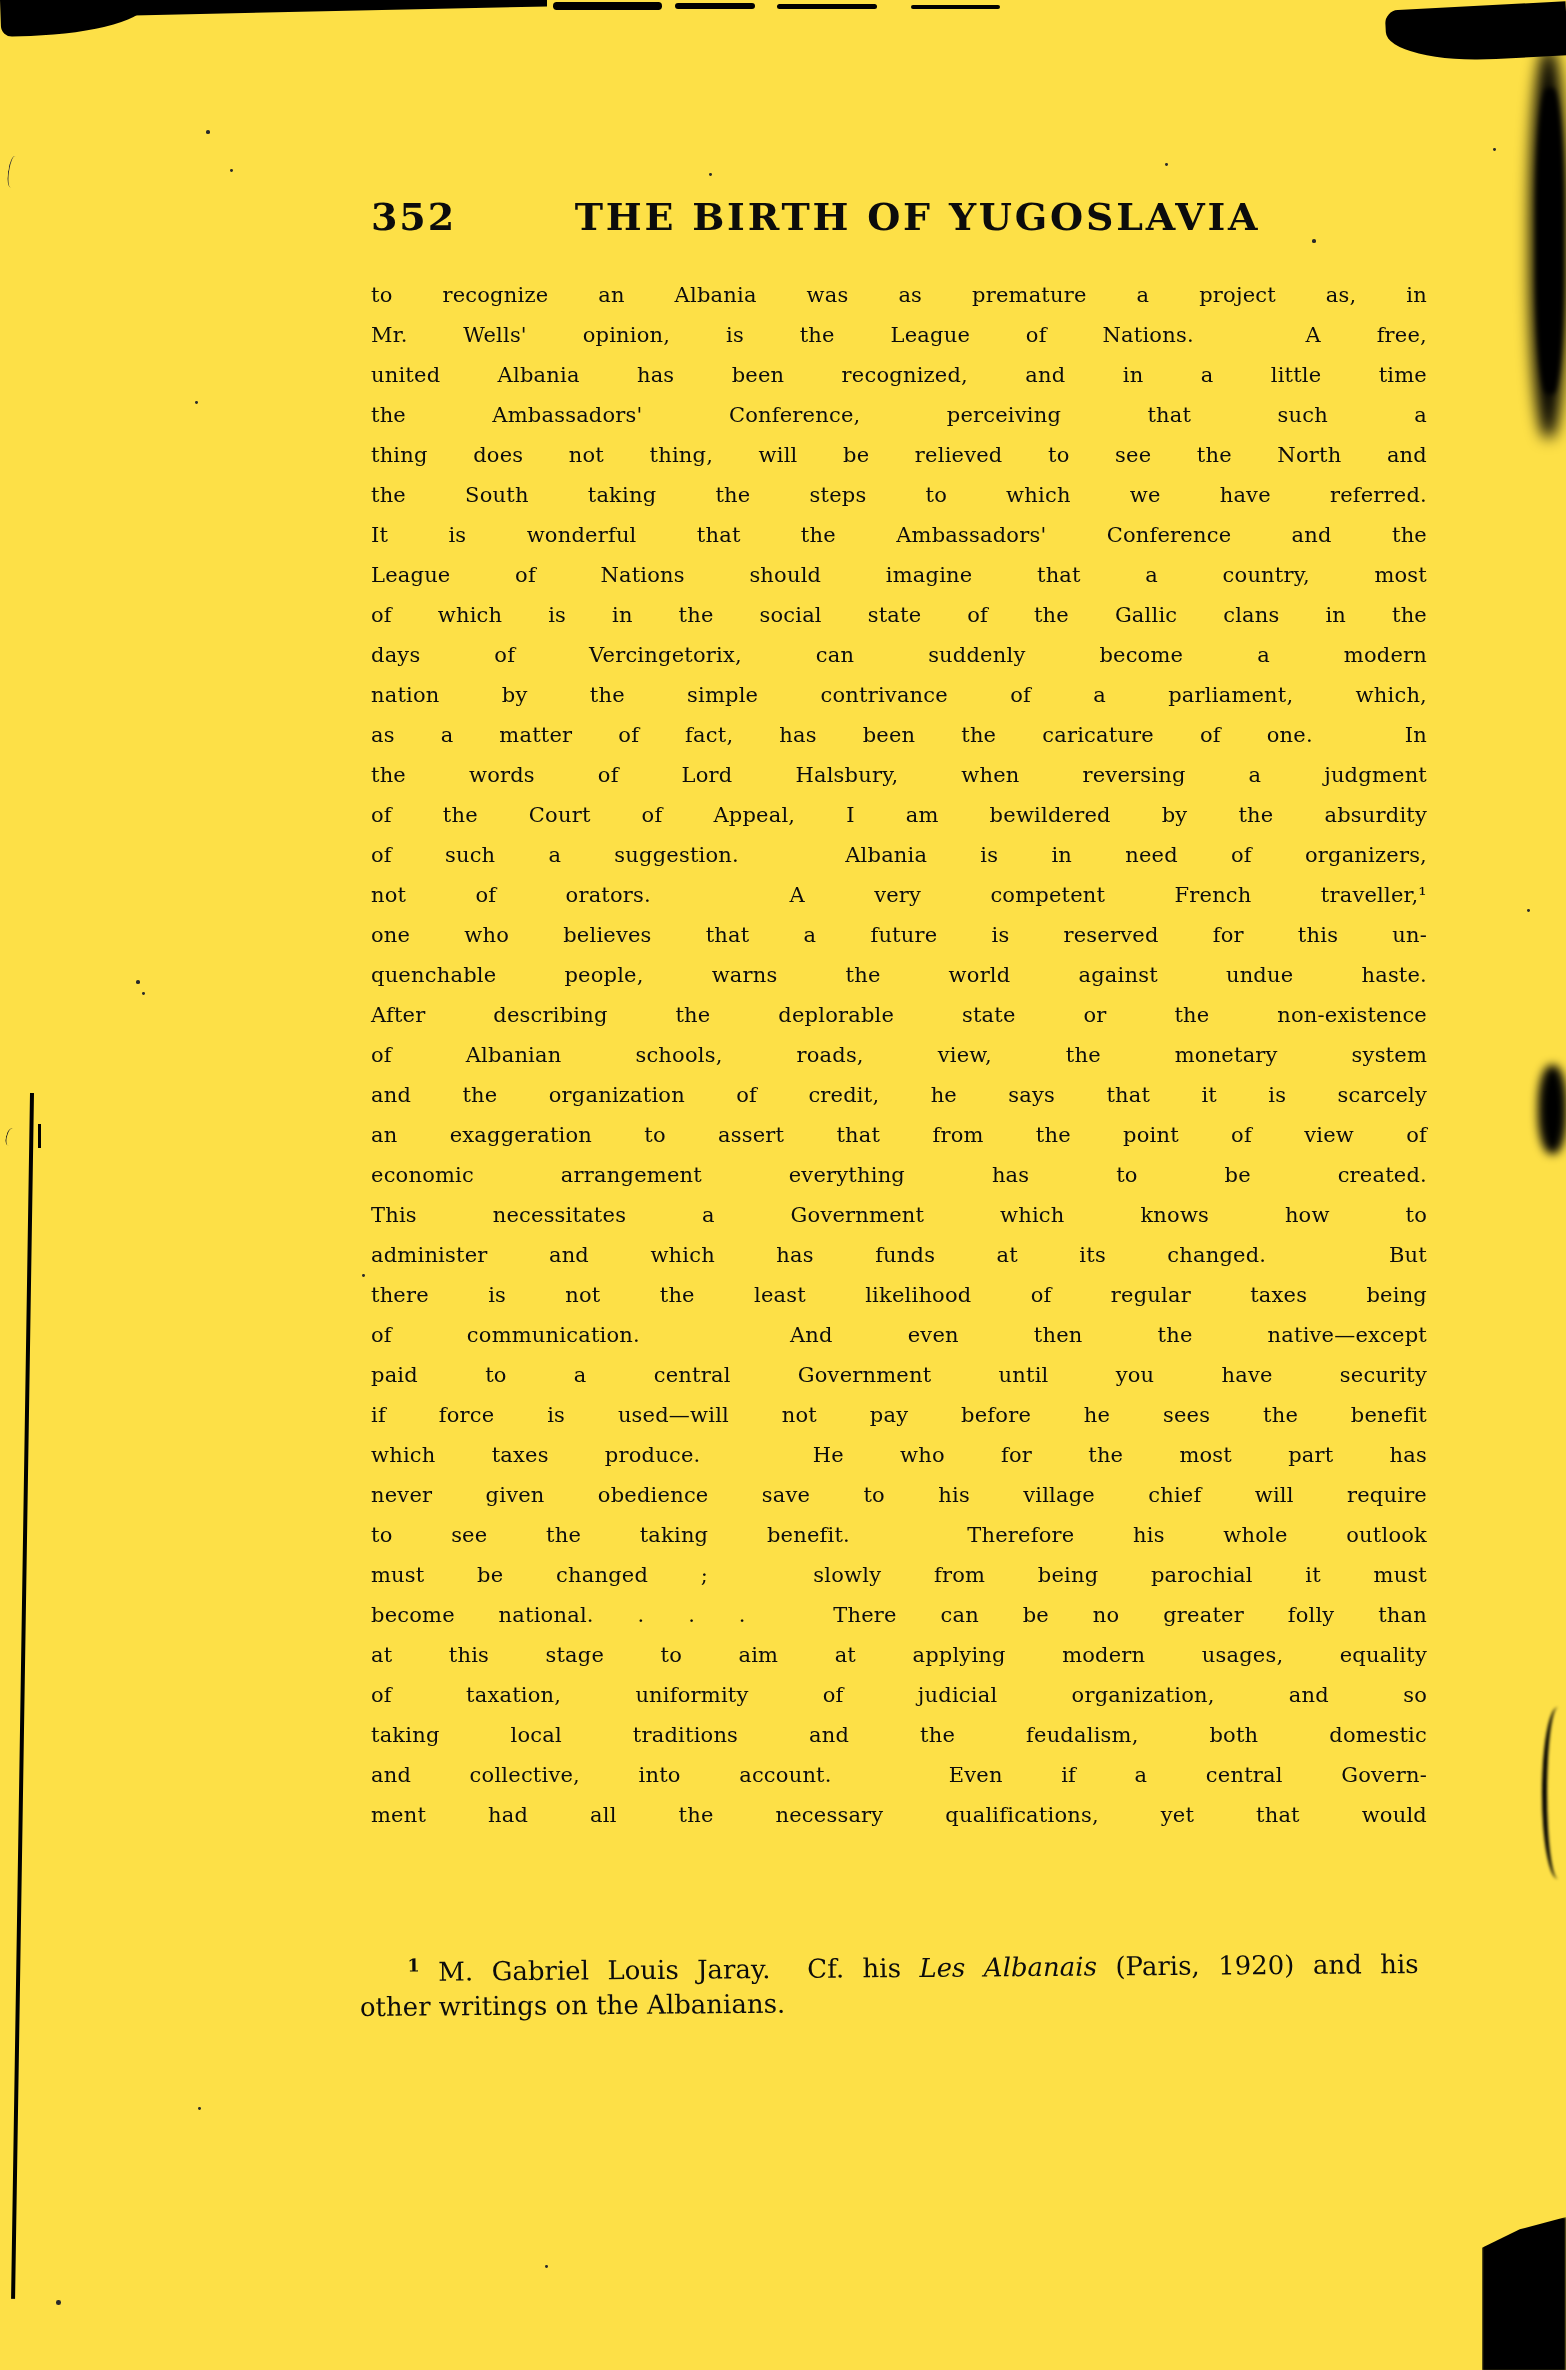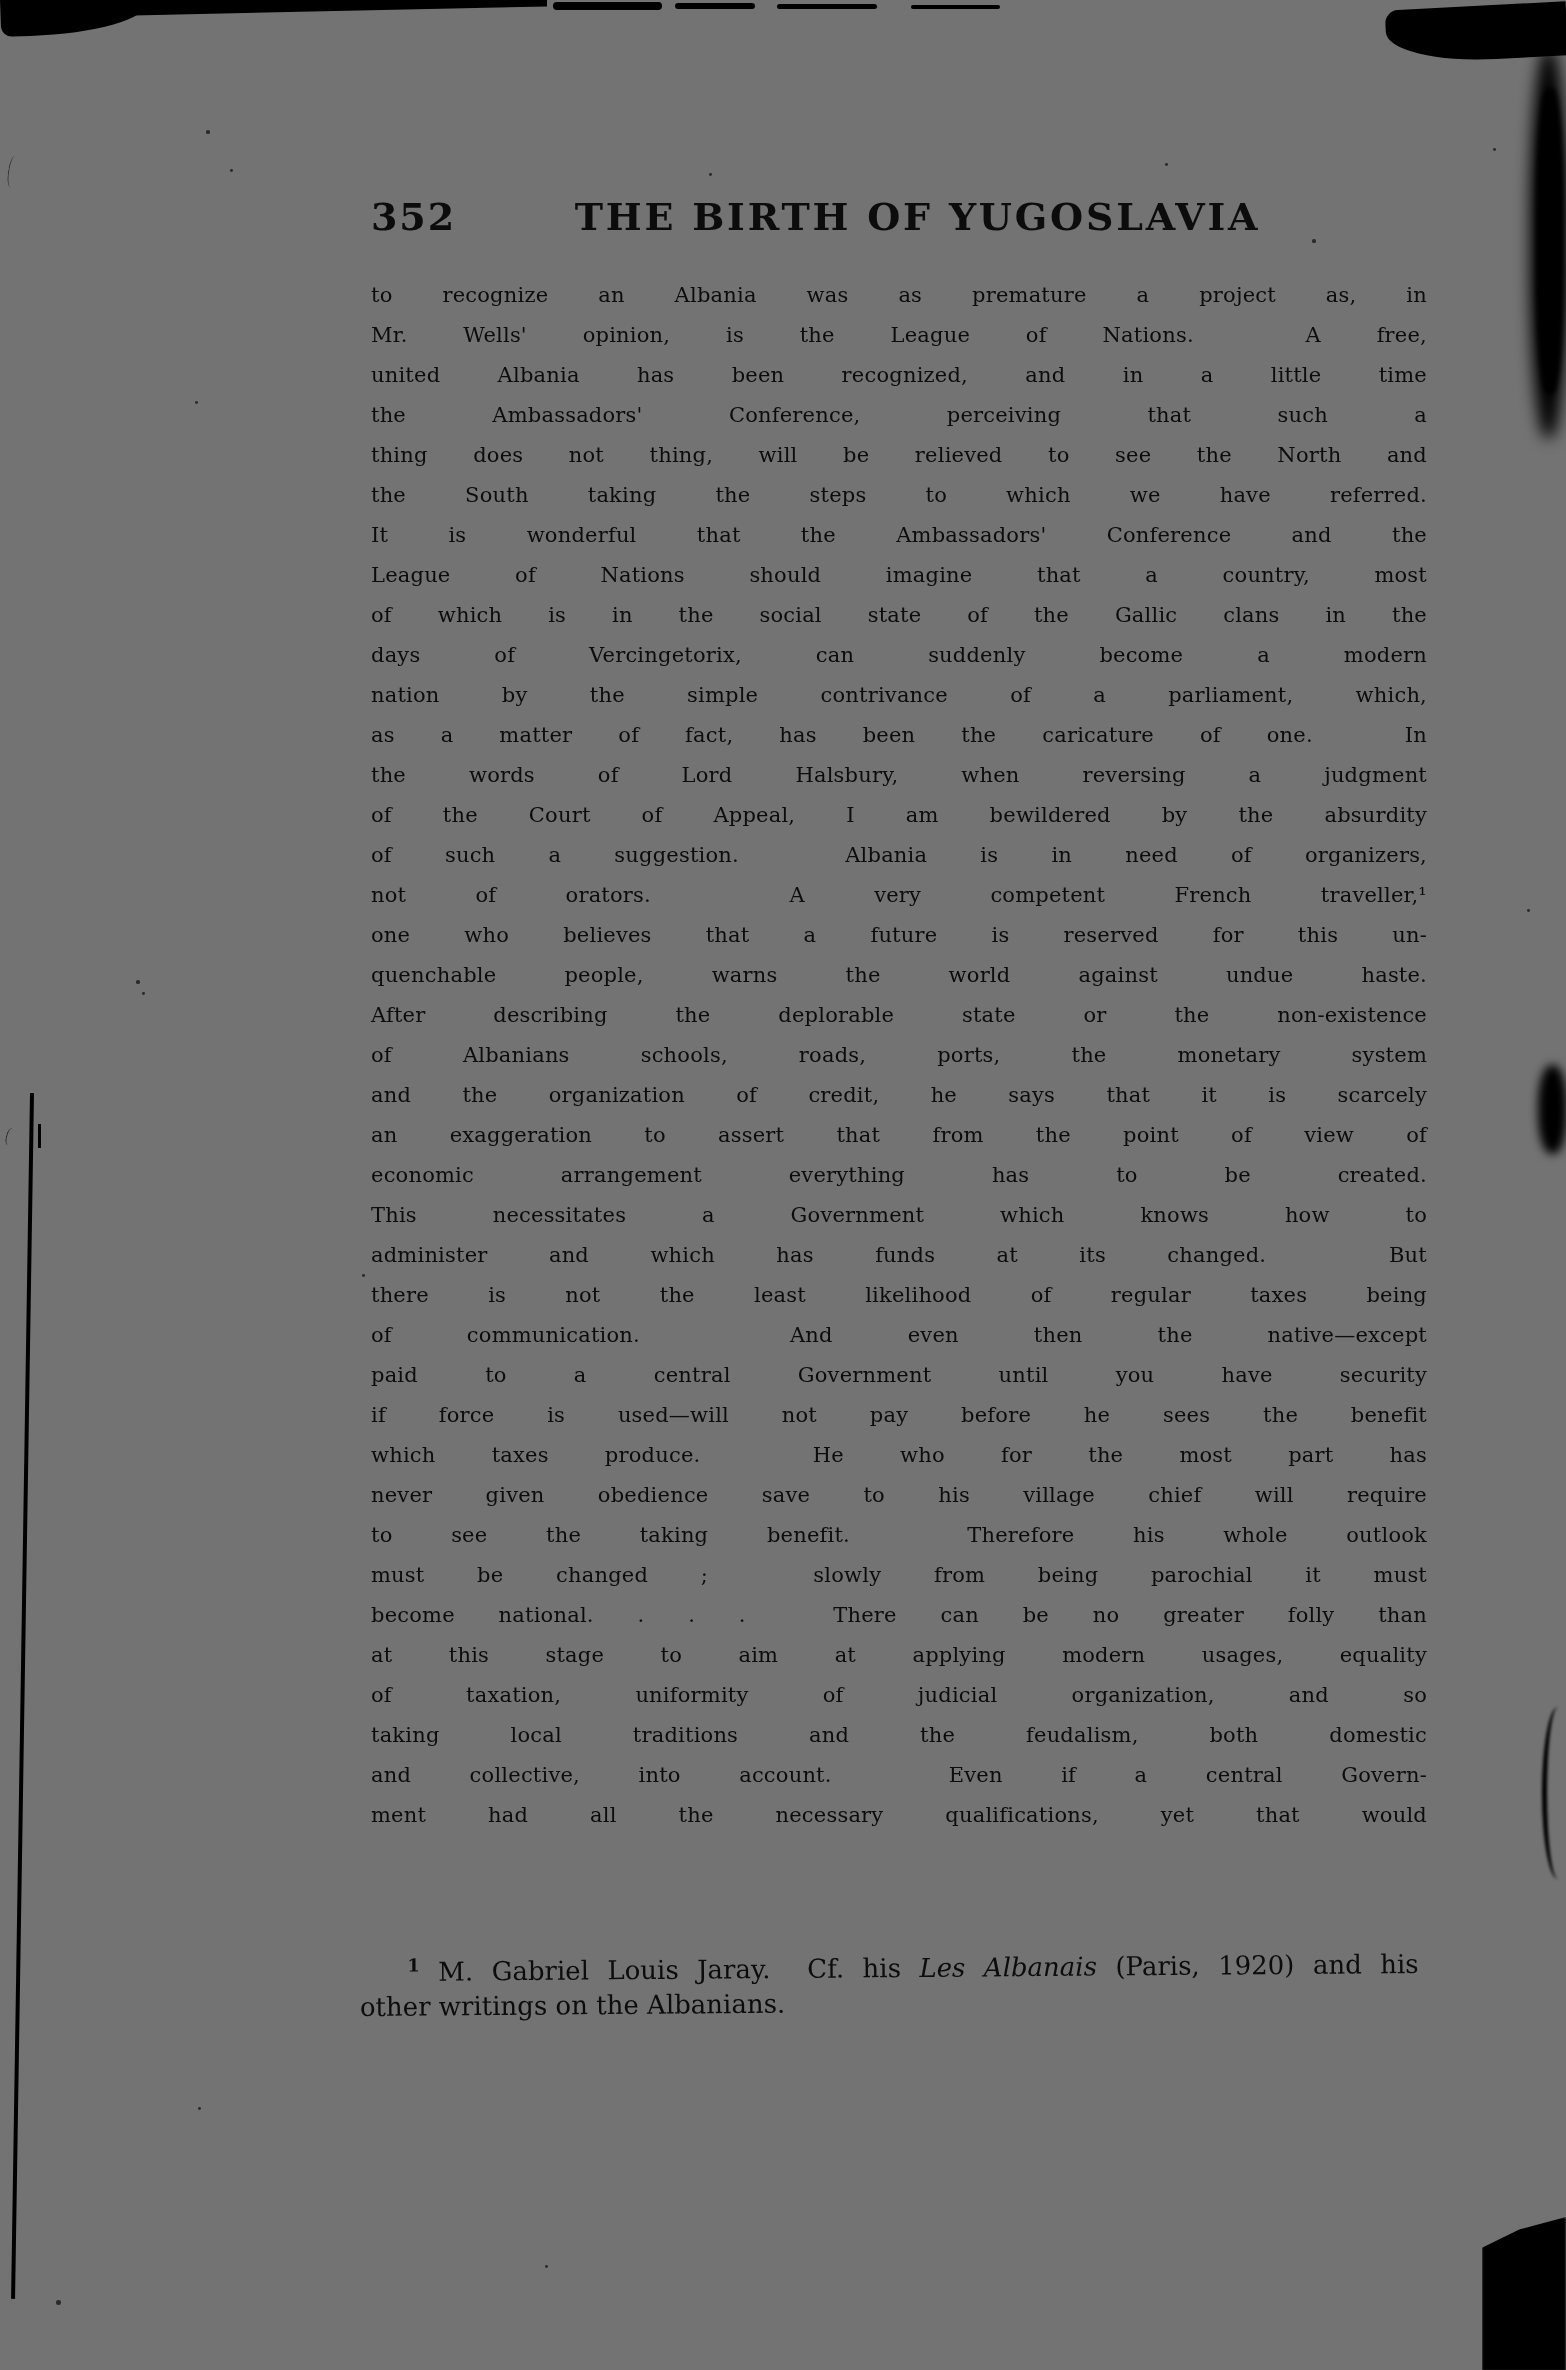--- a/index.html
+++ b/index.html
@@ -5,21 +5,21 @@
   html, body { margin: 0; padding: 0; }
   body {
     width: 1567px; height: 2371px;
     background: #ffffff;
     font-family: "DejaVu Serif", "Liberation Serif", serif;
     overflow: hidden;
   }
   #page {
     position: relative;
     width: 1567px; height: 2371px;
-    background: #737373;
+    background: #fde047;
     color: #0c0c0c;
   }
 
   
   .header {
     position: absolute; left: 371px; top: 196px; width: 1056px;
     font-size: 38px; font-weight: 700; line-height: 41px;
     letter-spacing: 1.9px; white-space: nowrap;
   }
   .pagenum { position: absolute; left: 0; top: 0; }
@@ -150,21 +150,21 @@
       <div class="line">days of Vercingetorix, can suddenly become a modern</div>
       <div class="line">nation by the simple contrivance of a parliament, which,</div>
       <div class="line">as a matter of fact, has been the caricature of one.  In</div>
       <div class="line">the words of Lord Halsbury, when reversing a judgment</div>
       <div class="line">of the Court of Appeal, I am bewildered by the absurdity</div>
       <div class="line">of such a suggestion.  Albania is in need of organizers,</div>
       <div class="line">not of orators.  A very competent French traveller,¹</div>
       <div class="line">one who believes that a future is reserved for this un-</div>
       <div class="line">quenchable people, warns the world against undue haste.</div>
       <div class="line">After describing the deplorable state or the non-existence</div>
-      <div class="line">of Albanians schools, roads, ports, the monetary system</div>
+      <div class="line">of Albanian schools, roads, view, the monetary system</div>
       <div class="line">and the organization of credit, he says that it is scarcely</div>
       <div class="line">an exaggeration to assert that from the point of view of</div>
       <div class="line">economic arrangement everything has to be created.</div>
       <div class="line">This necessitates a Government which knows how to</div>
       <div class="line">administer and which has funds at its changed.  But</div>
       <div class="line">there is not the least likelihood of regular taxes being</div>
       <div class="line">of communication.  And even then the native—except</div>
       <div class="line">paid to a central Government until you have security</div>
       <div class="line">if force is used—will not pay before he sees the benefit</div>
       <div class="line">which taxes produce.  He who for the most part has</div>

